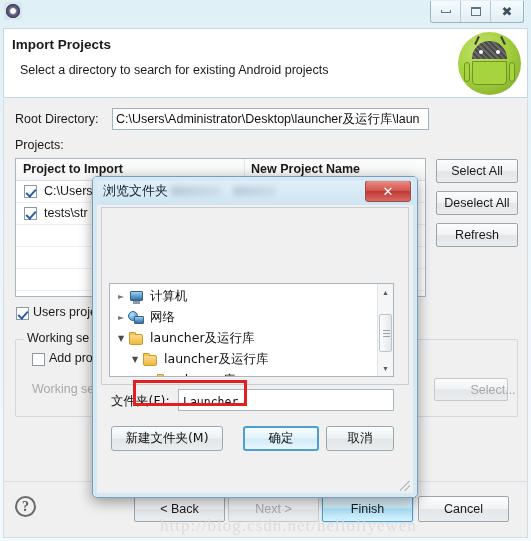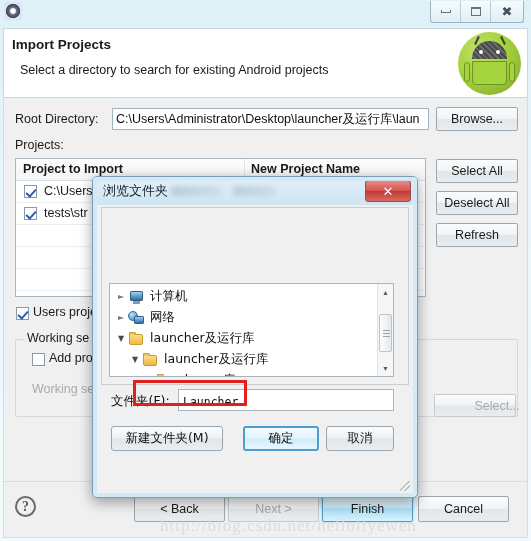--- a/index.html
+++ b/index.html
@@ -655,21 +655,20 @@
         <div class="arm l"></div>
           <div class="arm r"></div>
         <div class="body"></div>
       </div>
     </div>
 
     <div class="body-area">
 
       <div class="lbl" style="left:11px; top:13px;">Root Directory:</div>
       <div class="textinput" style="left:108px; top:9px; width:317px; height:22px;">C:\Users\Administrator\Desktop\launcher及运行库\laun</div>
-      <div class="btn" style="left:432px; top:8px; width:82px; height:24px;">Browse...</div>
 
       <div class="lbl" style="left:11px; top:39px;">Projects:</div>
 
       <div class="tbl">
         <div class="tbl-head">
           <div class="divider"></div>
           <div class="col c1">Project to Import</div>
           <div class="col c2">New Project Name</div>
         </div>
         <div class="row" style="top:22px;">
@@ -692,21 +691,21 @@
       <div class="box-cb checked" style="left:12px; top:208px;"></div>
       <div class="checkrow" style="left:29px; top:206px;">Users proje</div>
 
       <div class="groupbox" style="left:11px; top:240px; width:503px; height:78px;"></div>
       <div class="group-title" style="left:20px; top:232px;">Working se</div>
 
       <div class="box-cb" style="left:28px; top:254px;"></div>
       <div class="checkrow" style="left:45px; top:252px;">Add pro</div>
 
       <div class="checkrow dim" style="left:28px; top:283px;">Working se</div>
-      <div class="btn disabled" style="left:430px; top:295px; width:82px; height:23px;padding-left:44px;">Select...</div>
+      <div class="btn disabled" style="left:430px; top:279px; width:74px; height:23px;padding-left:44px;">Select...</div>
     </div>
 
     <div class="footer">
       <div class="help-icon">?</div>
       <div class="btn" style="left:130px; top:14px; width:91px; height:26px;">&lt; Back</div>
       <div class="btn primary" style="left:318px; top:14px; width:91px; height:26px;">Finish</div>
       <div class="btn disabled" style="left:224px; top:14px; width:91px; height:26px;">Next &gt;</div>
       <div class="btn" style="left:414px; top:14px; width:91px; height:26px;">Cancel</div>
     </div>
   </div>

